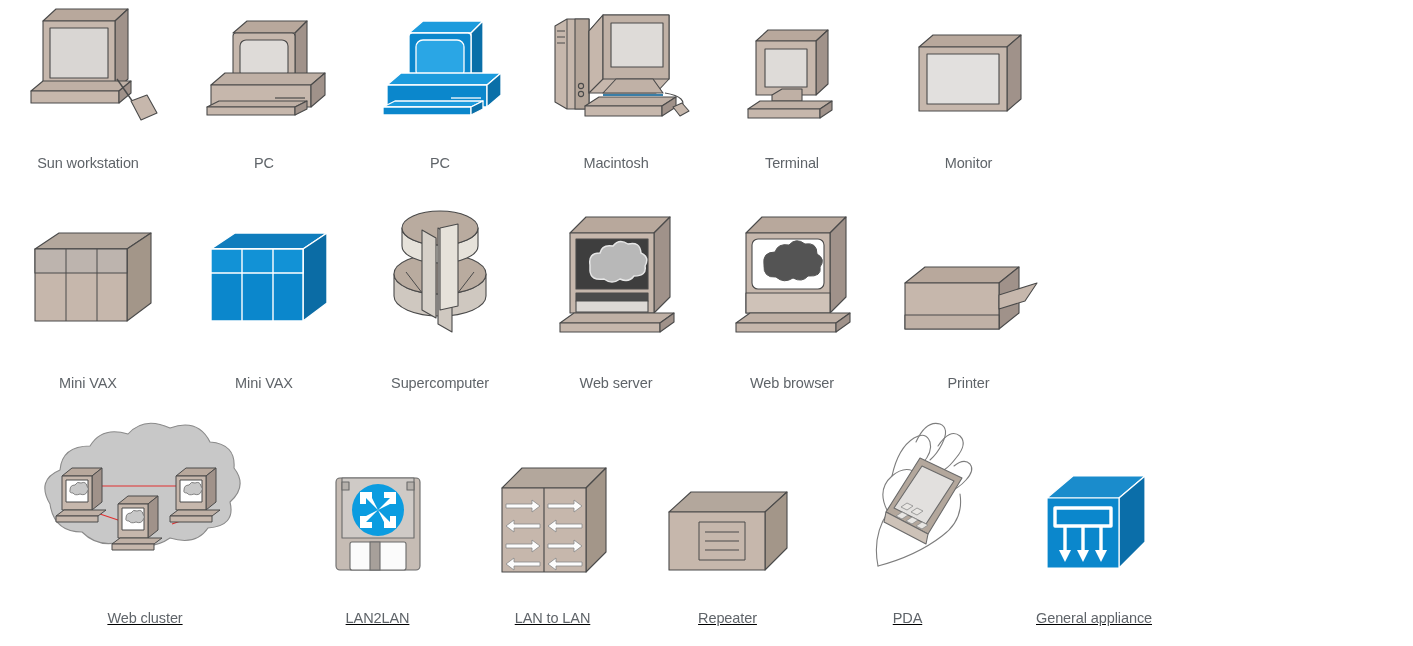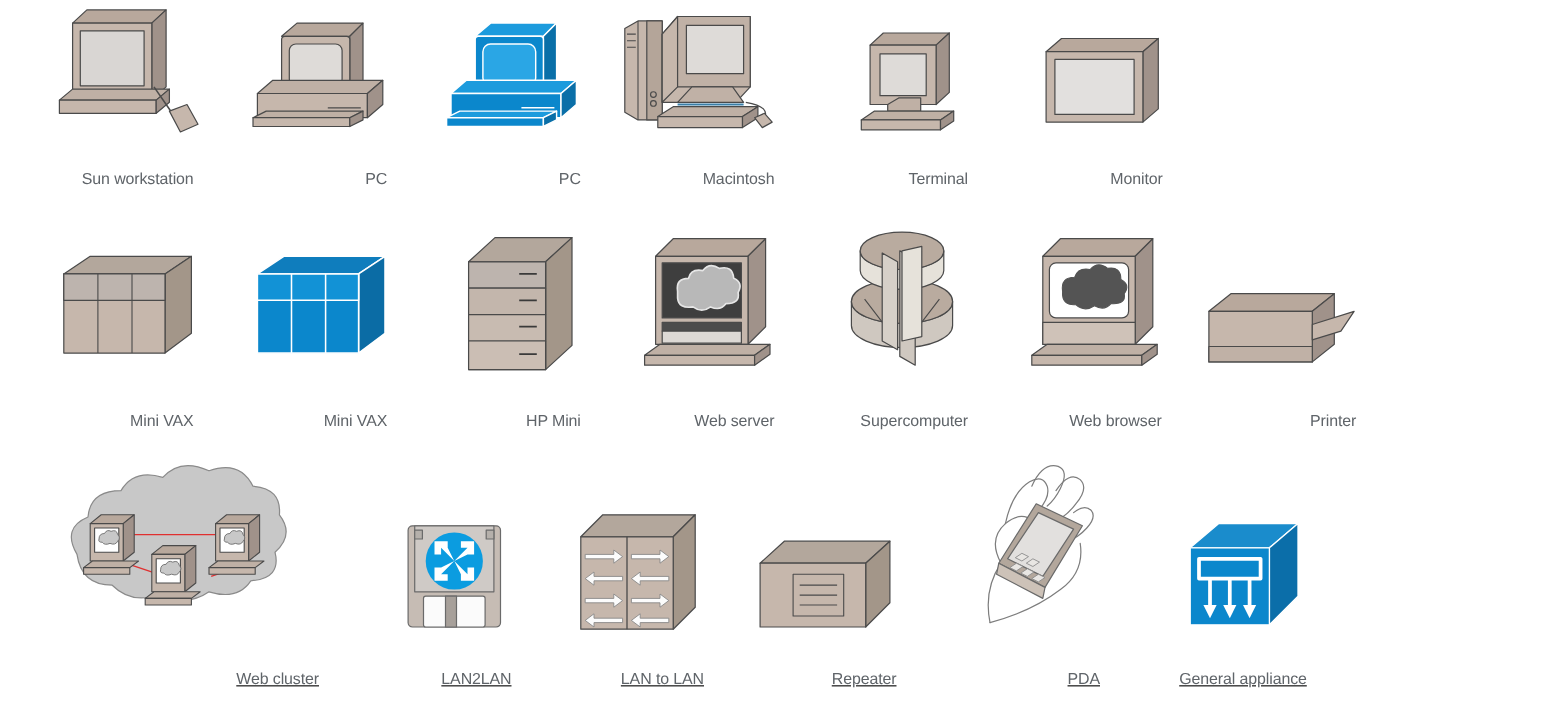--- a/index.html
+++ b/index.html
@@ -28,21 +28,21 @@
     flex-direction: row;
     align-items: flex-end;
   }
   #row-1 { top: 0px;   height: 170px; }
   #row-2 { top: 205px; height: 185px; }
   #row-3 { top: 425px; height: 200px; text-decoration: underline; }
 
   .stencil-item {
     display: flex;
     flex-direction: column;
-    align-items: flex-end;
+    align-items: center;
     justify-content: flex-end;
     box-sizing: border-box;
     gap: 26px;
   }
   .icon-box {
     display: flex;
     align-items: flex-end;
     justify-content: center;
   }
   .item-label {
@@ -213,74 +213,57 @@
             <rect x="12" y="18" width="92" height="72" fill="#0b87cc"></rect>
             <rect x="12" y="18" width="92" height="24" fill="#1292d6"></rect>
             <path d="M43 18 L43 90 M74 18 L74 90" fill="none" stroke="#ffffff" stroke-width="1.4"></path>
           </g>
         </svg>
       </div>
       <div class="item-label">Mini VAX</div>
     </div>
 
 
-    <div class="stencil-item" style="width:176px">
-      <div class="icon-box">
-        <svg width="112" height="135" viewBox="0 0 112 135">
-          <g stroke="#4a4a4a" stroke-width="1.1" stroke-linejoin="round">
-            <path d="M10 32 L34 10 L104 10 L80 32 Z" fill="#b3a79c"></path>
-            <path d="M104 10 L104 108 L80 130 L80 32 Z" fill="#a39689"></path>
-            <rect x="10" y="32" width="70" height="98" fill="#c6b7ac"></rect>
-            <rect x="10" y="32" width="70" height="24" fill="#bdb4ae"></rect>
-            <rect x="10" y="56" width="70" height="24" fill="#c3b6ac"></rect>
-            <rect x="10" y="80" width="70" height="24" fill="#c8bbb1"></rect>
-            <rect x="10" y="104" width="70" height="26" fill="#cbbeb4"></rect>
-            <path d="M56 43 L72 43 M56 67 L72 67 M56 91 L72 91 M56 116 L72 116" fill="none" stroke="#3a3a3a" stroke-width="1.6"></path>
-          </g>
-        </svg>
-      </div>
-      <div class="item-label">HP Mini</div>
+
+    <div class="stencil-item" style="width:176px">
+      <div class="icon-box">
+        <svg width="120" height="135" viewBox="0 0 120 135">
+          <g stroke="#4a4a4a" stroke-width="1.1" stroke-linejoin="round">
+            <path d="M14 90 a46 20 0 0 0 92 0 l0 -22 a46 20 0 0 1 -92 0 Z" fill="#cfc8c0"></path>
+            <ellipse cx="60" cy="68" rx="46" ry="20" fill="#b9ab9f"></ellipse>
+            <path d="M26 66 L46 92 M94 66 L74 92 M60 88 L60 112" fill="none" stroke="#4a4a4a" stroke-width="1"></path>
+            <path d="M22 40 a38 17 0 0 0 76 0 l0 -18 a38 17 0 0 1 -76 0 Z" fill="#e6e2da"></path>
+            <ellipse cx="60" cy="22" rx="38" ry="17" fill="#b9ab9f"></ellipse>
+            <path d="M42 24 L42 104 L56 112 L56 32 Z" fill="#d6d0c8"></path>
+            <path d="M58 22 L58 118 L72 126 L72 30 Z" fill="#cfc8c0"></path>
+            <path d="M60 22 L78 18 L78 100 L60 104 Z" fill="#e6e2da"></path>
+          </g>
+        </svg>
+      </div>
+      <div class="item-label">Supercomputer</div>
     </div>
 
     <div class="stencil-item" style="width:176px">
       <div class="icon-box">
         <svg width="124" height="130" viewBox="0 0 124 130">
           <g stroke="#4a4a4a" stroke-width="1.1" stroke-linejoin="round">
             <path d="M16 22 L32 6 L116 6 L100 22 Z" fill="#b8a89c"></path>
             <path d="M116 6 L116 86 L100 102 L100 22 Z" fill="#a0928a"></path>
             <rect x="16" y="22" width="84" height="80" fill="#c6b7ac"></rect>
             <rect x="22" y="28" width="72" height="50" fill="#3e3e3e"></rect>
             <rect x="22" y="82" width="72" height="8" fill="#4c4c4c"></rect>
             <rect x="22" y="90" width="72" height="11" fill="#ddd9d5"></rect>
             <path d="M36 54 q-2 -12 10 -12 q2 -9 13 -7 q6 -8 15 -2 q12 -3 13 9 q9 4 4 13 q2 10 -11 10 q-5 7 -14 3 q-8 6 -16 0 q-13 2 -14 -8 Z" fill="#b8b8b8" stroke="#e6e6e6" stroke-width="1.5"></path>
             <path d="M6 112 L20 102 L120 102 L106 112 Z" fill="#bfb0a5"></path>
             <rect x="6" y="112" width="100" height="9" fill="#c6b7ac"></rect>
             <path d="M120 102 L120 111 L106 121 L106 112 Z" fill="#a0928a"></path>
           </g>
         </svg>
       </div>
       <div class="item-label">Web server</div>
-    </div>
-
-    <div class="stencil-item" style="width:176px">
-      <div class="icon-box">
-        <svg width="120" height="135" viewBox="0 0 120 135">
-          <g stroke="#4a4a4a" stroke-width="1.1" stroke-linejoin="round">
-            <path d="M14 90 a46 20 0 0 0 92 0 l0 -22 a46 20 0 0 1 -92 0 Z" fill="#cfc8c0"></path>
-            <ellipse cx="60" cy="68" rx="46" ry="20" fill="#b9ab9f"></ellipse>
-            <path d="M26 66 L46 92 M94 66 L74 92 M60 88 L60 112" fill="none" stroke="#4a4a4a" stroke-width="1"></path>
-            <path d="M22 40 a38 17 0 0 0 76 0 l0 -18 a38 17 0 0 1 -76 0 Z" fill="#e6e2da"></path>
-            <ellipse cx="60" cy="22" rx="38" ry="17" fill="#b9ab9f"></ellipse>
-            <path d="M42 24 L42 104 L56 112 L56 32 Z" fill="#d6d0c8"></path>
-            <path d="M58 22 L58 118 L72 126 L72 30 Z" fill="#cfc8c0"></path>
-            <path d="M60 22 L78 18 L78 100 L60 104 Z" fill="#e6e2da"></path>
-          </g>
-        </svg>
-      </div>
-      <div class="item-label">Supercomputer</div>
     </div>
 
     <div class="stencil-item" style="width:176px">
       <div class="icon-box">
         <svg width="124" height="130" viewBox="0 0 124 130">
           <g stroke="#4a4a4a" stroke-width="1.1" stroke-linejoin="round">
             <path d="M16 22 L32 6 L116 6 L100 22 Z" fill="#b8a89c"></path>
             <path d="M116 6 L116 86 L100 102 L100 22 Z" fill="#a0928a"></path>
             <rect x="16" y="22" width="84" height="80" fill="#c6b7ac"></rect>
             <rect x="22" y="28" width="72" height="50" rx="6" fill="#ffffff"></rect>

